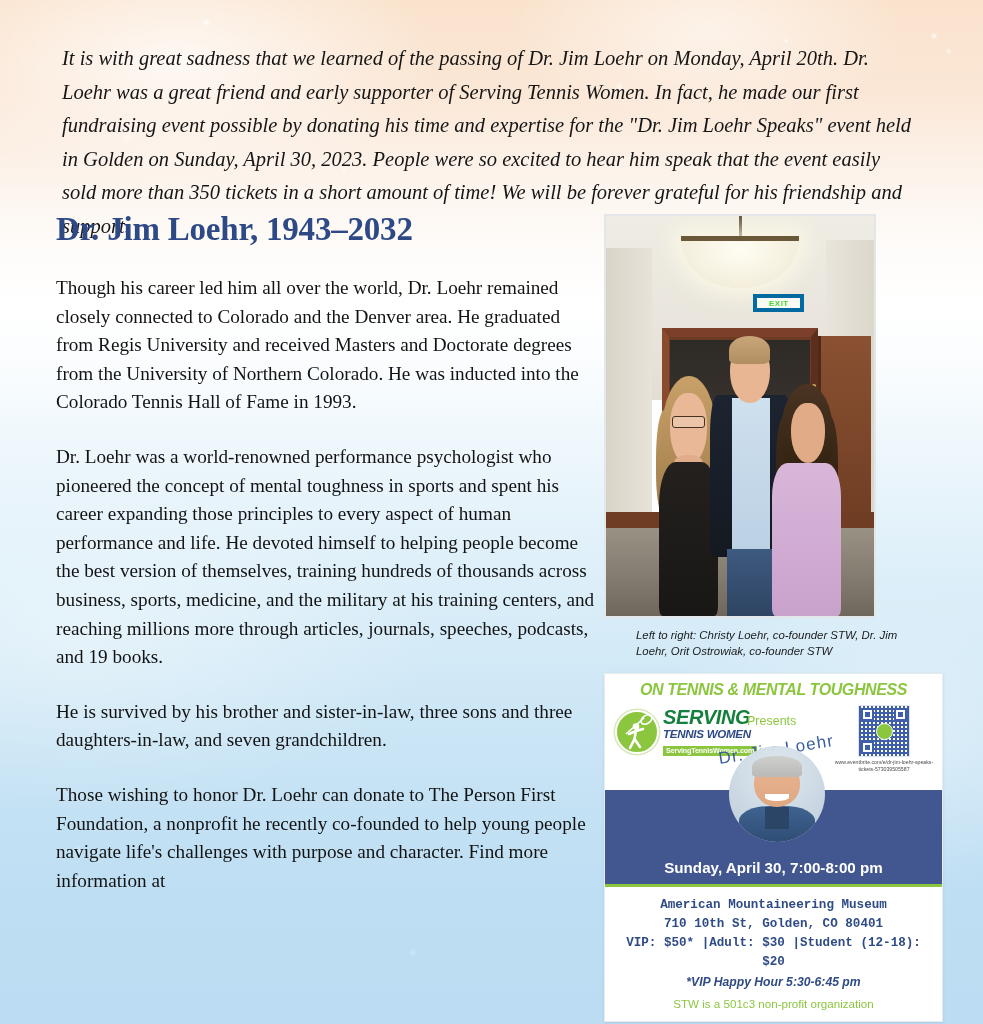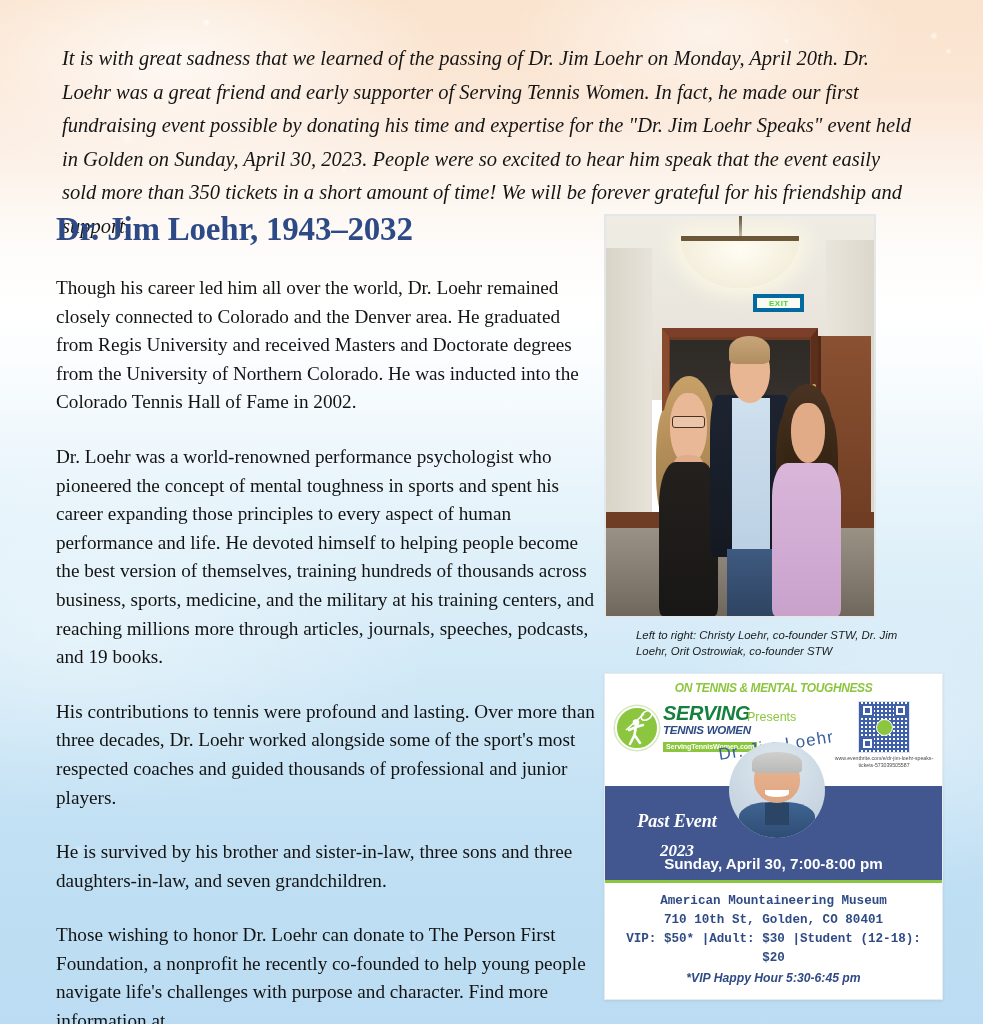--- a/index.html
+++ b/index.html
@@ -309,21 +309,21 @@
   }
   #flyer-head {
     padding: 7px 0 3px 0;
     text-align: center;
     background: #ffffff;
   }
   #flyer-head-title {
     font-family: "Liberation Sans", sans-serif;
     font-weight: bold;
     font-style: italic;
-    font-size: 12px;
+    font-size: 16px;
     letter-spacing: -0.4px;
     color: #8cc63f;
     white-space: nowrap;
   }
   #flyer-top {
     position: relative;
     height: 86px;
     background: #ffffff;
   }
   
@@ -490,23 +490,22 @@
 <div id="page">
 
   <section id="lead">
     <p>It is with great sadness that we learned of the passing of Dr. Jim Loehr on Monday, April 20th. Dr. Loehr was a great friend and early supporter of Serving Tennis Women. In fact, he made our first fundraising event possible by donating his time and expertise for the "Dr. Jim Loehr Speaks" event held in Golden on Sunday, April 30, 2023. People were so excited to hear him speak that the event easily sold more than 350 tickets in a short amount of time! We will be forever grateful for his friendship and support.</p>
   </section>
 
   <section id="left-col">
     <h1 id="obit-title">Dr. Jim Loehr, 1943–2032</h1>
 
     <div id="obit-body">
-      <p>Though his career led him all over the world, Dr. Loehr remained closely connected to Colorado and the Denver area. He graduated from Regis University and received Masters and Doctorate degrees from the University of Northern Colorado. He was inducted into the Colorado Tennis Hall of Fame in 2002.</p>
+      <p>Though his career led him all over the world, Dr. Loehr remained closely connected to Colorado and the Denver area. He graduated from Regis University and received Masters and Doctorate degrees from the University of Northern Colorado. He was inducted into the Colorado Tennis Hall of Fame in 1993.</p>
       <p>Dr. Loehr was a world-renowned performance psychologist who pioneered the concept of mental toughness in sports and spent his career expanding those principles to every aspect of human performance and life. He devoted himself to helping people become the best version of themselves, training hundreds of thousands across business, sports, medicine, and the military at his training centers, and reaching millions more through articles, journals, speeches, podcasts, and 19 books.</p>
-      <p>His contributions to tennis were profound and lasting. Over more than three decades, Dr. Loehr worked alongside some of the sport's most respected coaches and guided thousands of professional and junior players.</p>
       <p>He is survived by his brother and sister-in-law, three sons and three daughters-in-law, and seven grandchildren.</p>
       <p><span>Those wishing to honor Dr. Loehr can donate to The Person First Foundation, a nonprofit he recently co-founded to help young people navigate life's challenges with purpose and character. Find more information at </span></p>
     </div>
   </section>
 
   <aside id="right-col">
 
     <figure id="photo-frame" style="margin:0;">
       <div id="photo-scene">
         <div class="ph-wall-top"></div>
@@ -591,36 +590,33 @@
             <span class="qr-eye tl"></span>
             <span class="qr-eye tr"></span>
             <span class="qr-eye bl"></span>
             <span id="qr-center"></span>
           </div>
           <div id="qr-url">www.eventbrite.com/e/dr-jim-loehr-speaks-tickets-573039505587</div>
         </div>
       </div>
 
       <div id="flyer-band">
-        <div id="past-event">
-          <span>Past Event</span>
-          <span id="past-year">2023</span>
-        </div>
         <div id="portrait">
           <div class="p-shirt"></div>
           <div class="p-collar"></div>
           <div class="p-face"></div>
           <div class="p-hair"></div>
           <div class="p-smile"></div>
         </div>
         <div id="event-time">Sunday, April 30, 7:00-8:00 pm</div>
       </div>
 
       <div id="flyer-foot">
         <div class="foot-line">American Mountaineering Museum</div>
         <div class="foot-line">710 10th St, Golden, CO 80401</div>
         <div class="foot-line">VIP: $50*  |Adult: $30  |Student (12-18): $20</div>
         <div id="foot-vip-note">*VIP Happy Hour 5:30-6:45 pm</div>
+        <div id="foot-nonprofit">STW is a 501c3 non-profit organization</div>
       </div>
 
     </div>
   </aside>
 </div>
 
 </body></html>

